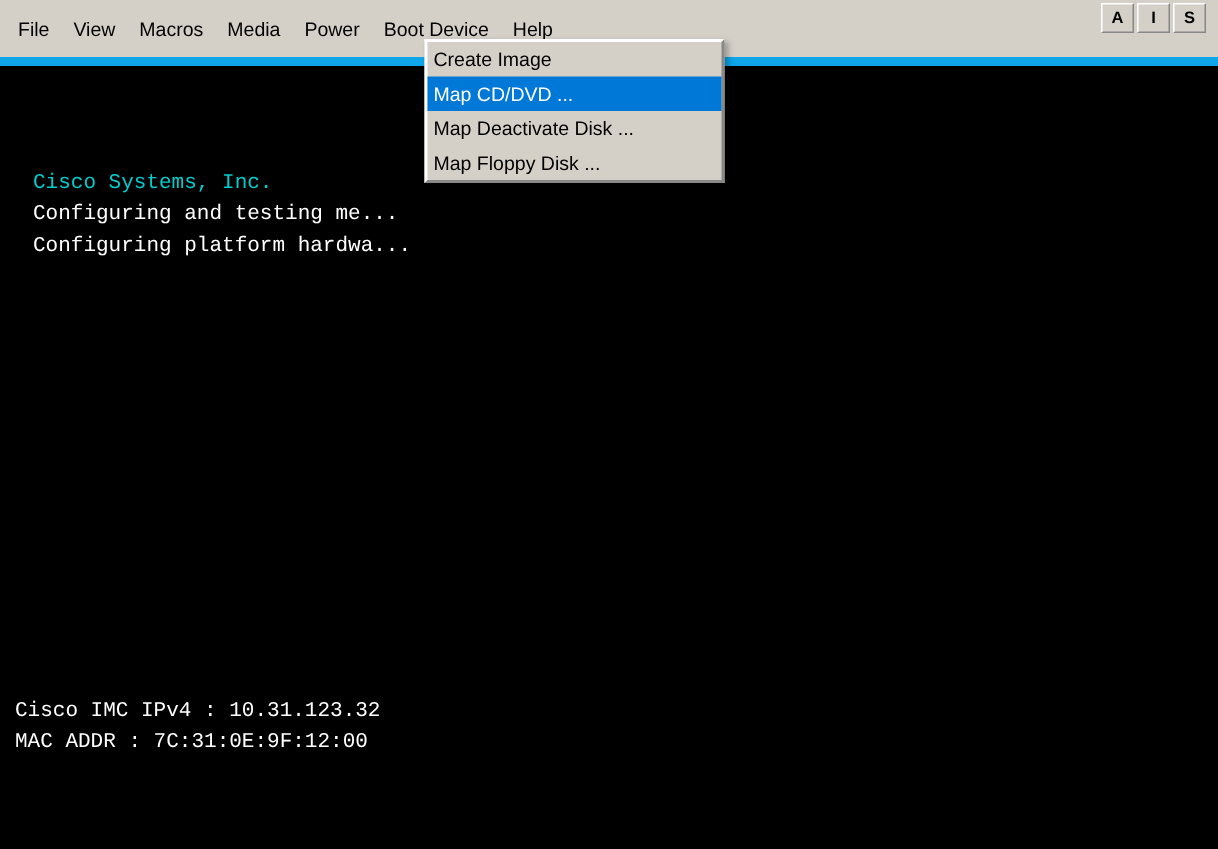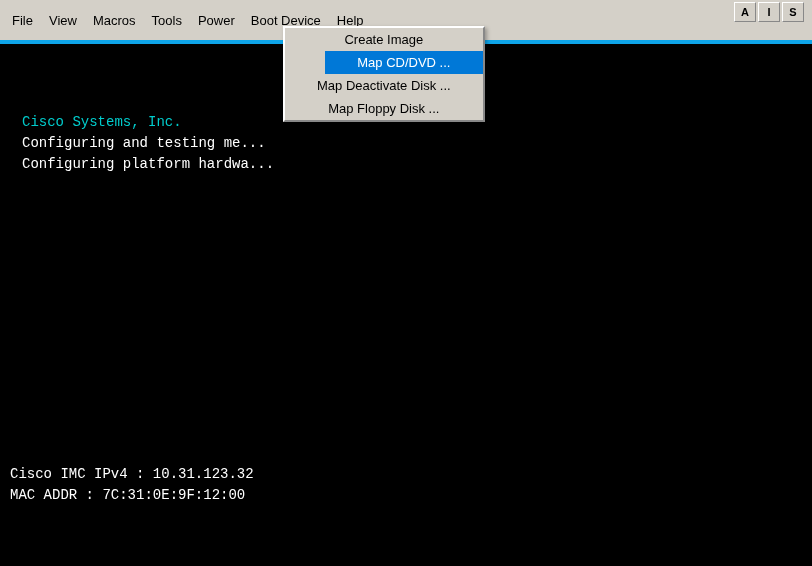--- a/index.html
+++ b/index.html
@@ -11,21 +11,21 @@
       font-size: 13px;
       overflow: hidden;
       user-select: none;
     }
 
     
     #menubar {
       display: flex;
       align-items: center;
       background: #d4d0c8;
-      border-bottom: 4px solid #0ea5e9;
+      border-bottom: 6px solid #0ea5e9;
       height: 44px;
       padding: 0 4px;
       position: relative;
       z-index: 100;
       text-align: right;
     }
     .menu-item {
       padding: 2px 8px;
       cursor: pointer;
       font-size: 13px;
@@ -49,31 +49,29 @@
       border-top-color: #fff;
       border-left-color: #fff;
       font-size: 11px;
       font-weight: bold;
       cursor: pointer;
       display: flex;
       align-items: center;
       justify-content: center;
     }
     .dropdown-item {
-      padding: 4px 32px;
+      padding: 4px 4px;
       cursor: pointer;
       font-size: 13px;
       color: #000;
       white-space: nowrap;
-      text-align: center;
     }
     .dropdown-item.highlighted {
       background: #0078d7;
       color: #fff;
-      margin-left: 40px;
     }
 
     
     #virtual-media-menu {
       position: absolute;
       top: 26px;
       left: 283px;
       background: #d4d0c8;
       border: 2px solid #fff;
       border-right-color: #888;
@@ -114,21 +112,21 @@
       border-bottom: 1px solid #d4d0c8;
     }
   </style>
 </head>
 <body>
 
 <div id="menubar">
   <div class="menu-item">File</div>
   <div class="menu-item">View</div>
   <div class="menu-item">Macros</div>
-  <div class="menu-item">Tools</div>
+  <div class="menu-item">Media</div>
   <div class="menu-item">Power</div>
   <div class="menu-item">Boot Device</div>
   <div class="menu-item">Help</div>
 
   <div id="toolbar">
     <div class="toolbar-btn">A</div>
     <div class="toolbar-btn">I</div>
     <div class="toolbar-btn">S</div>
   </div>
 </div>

